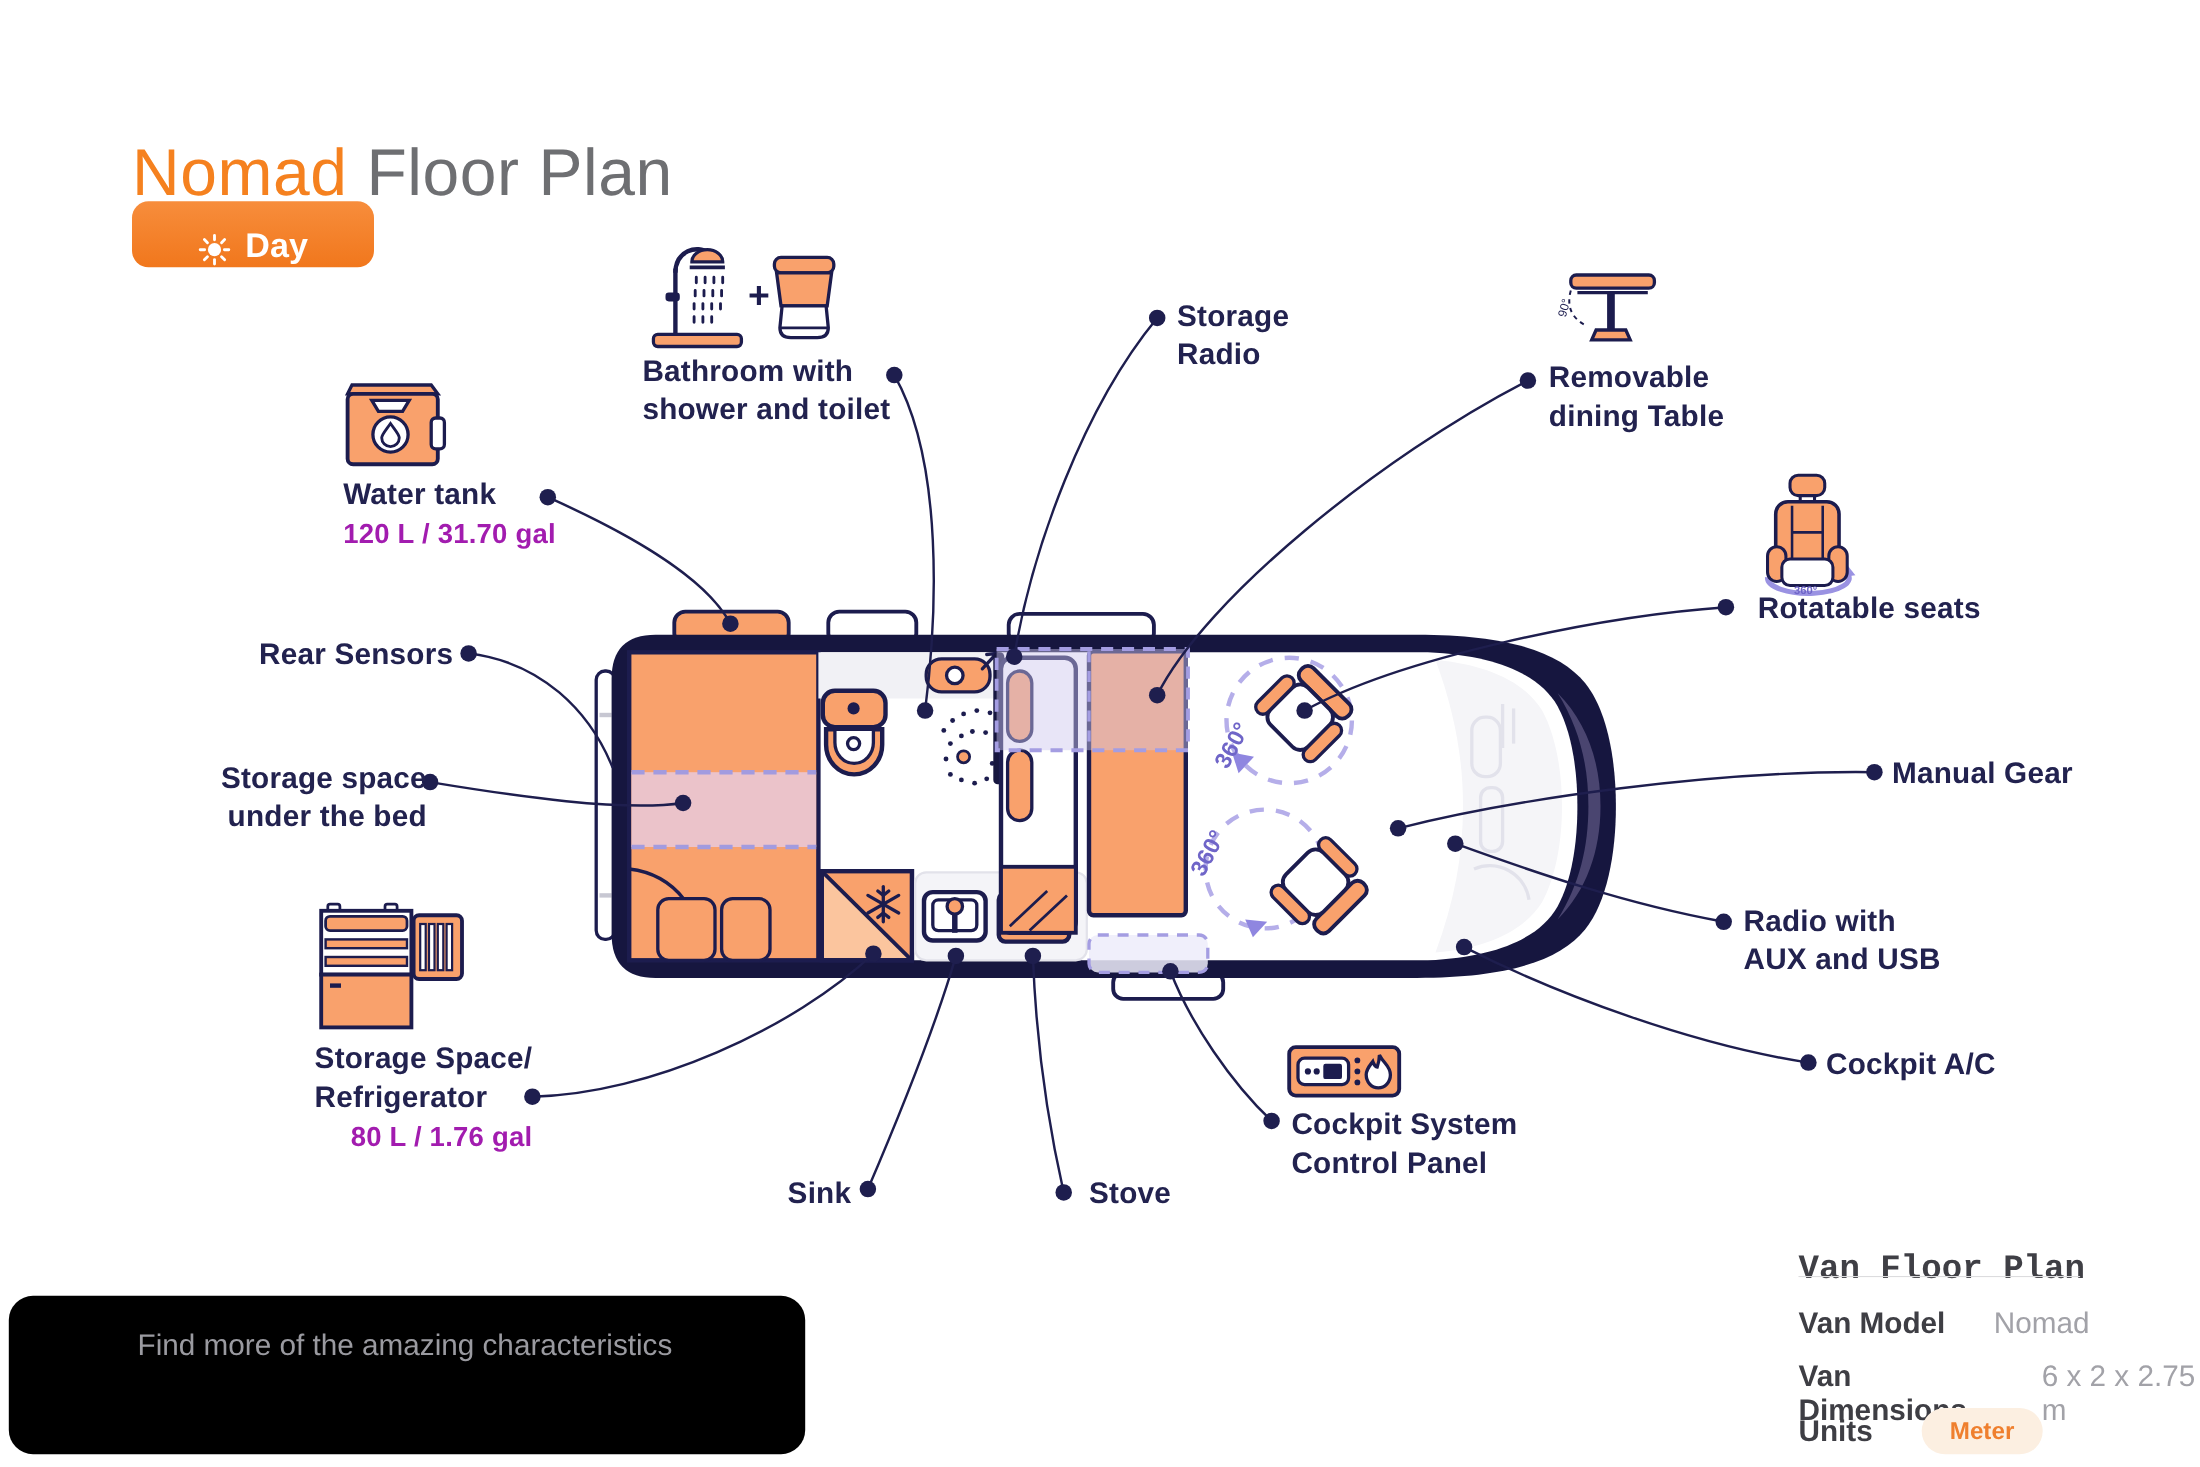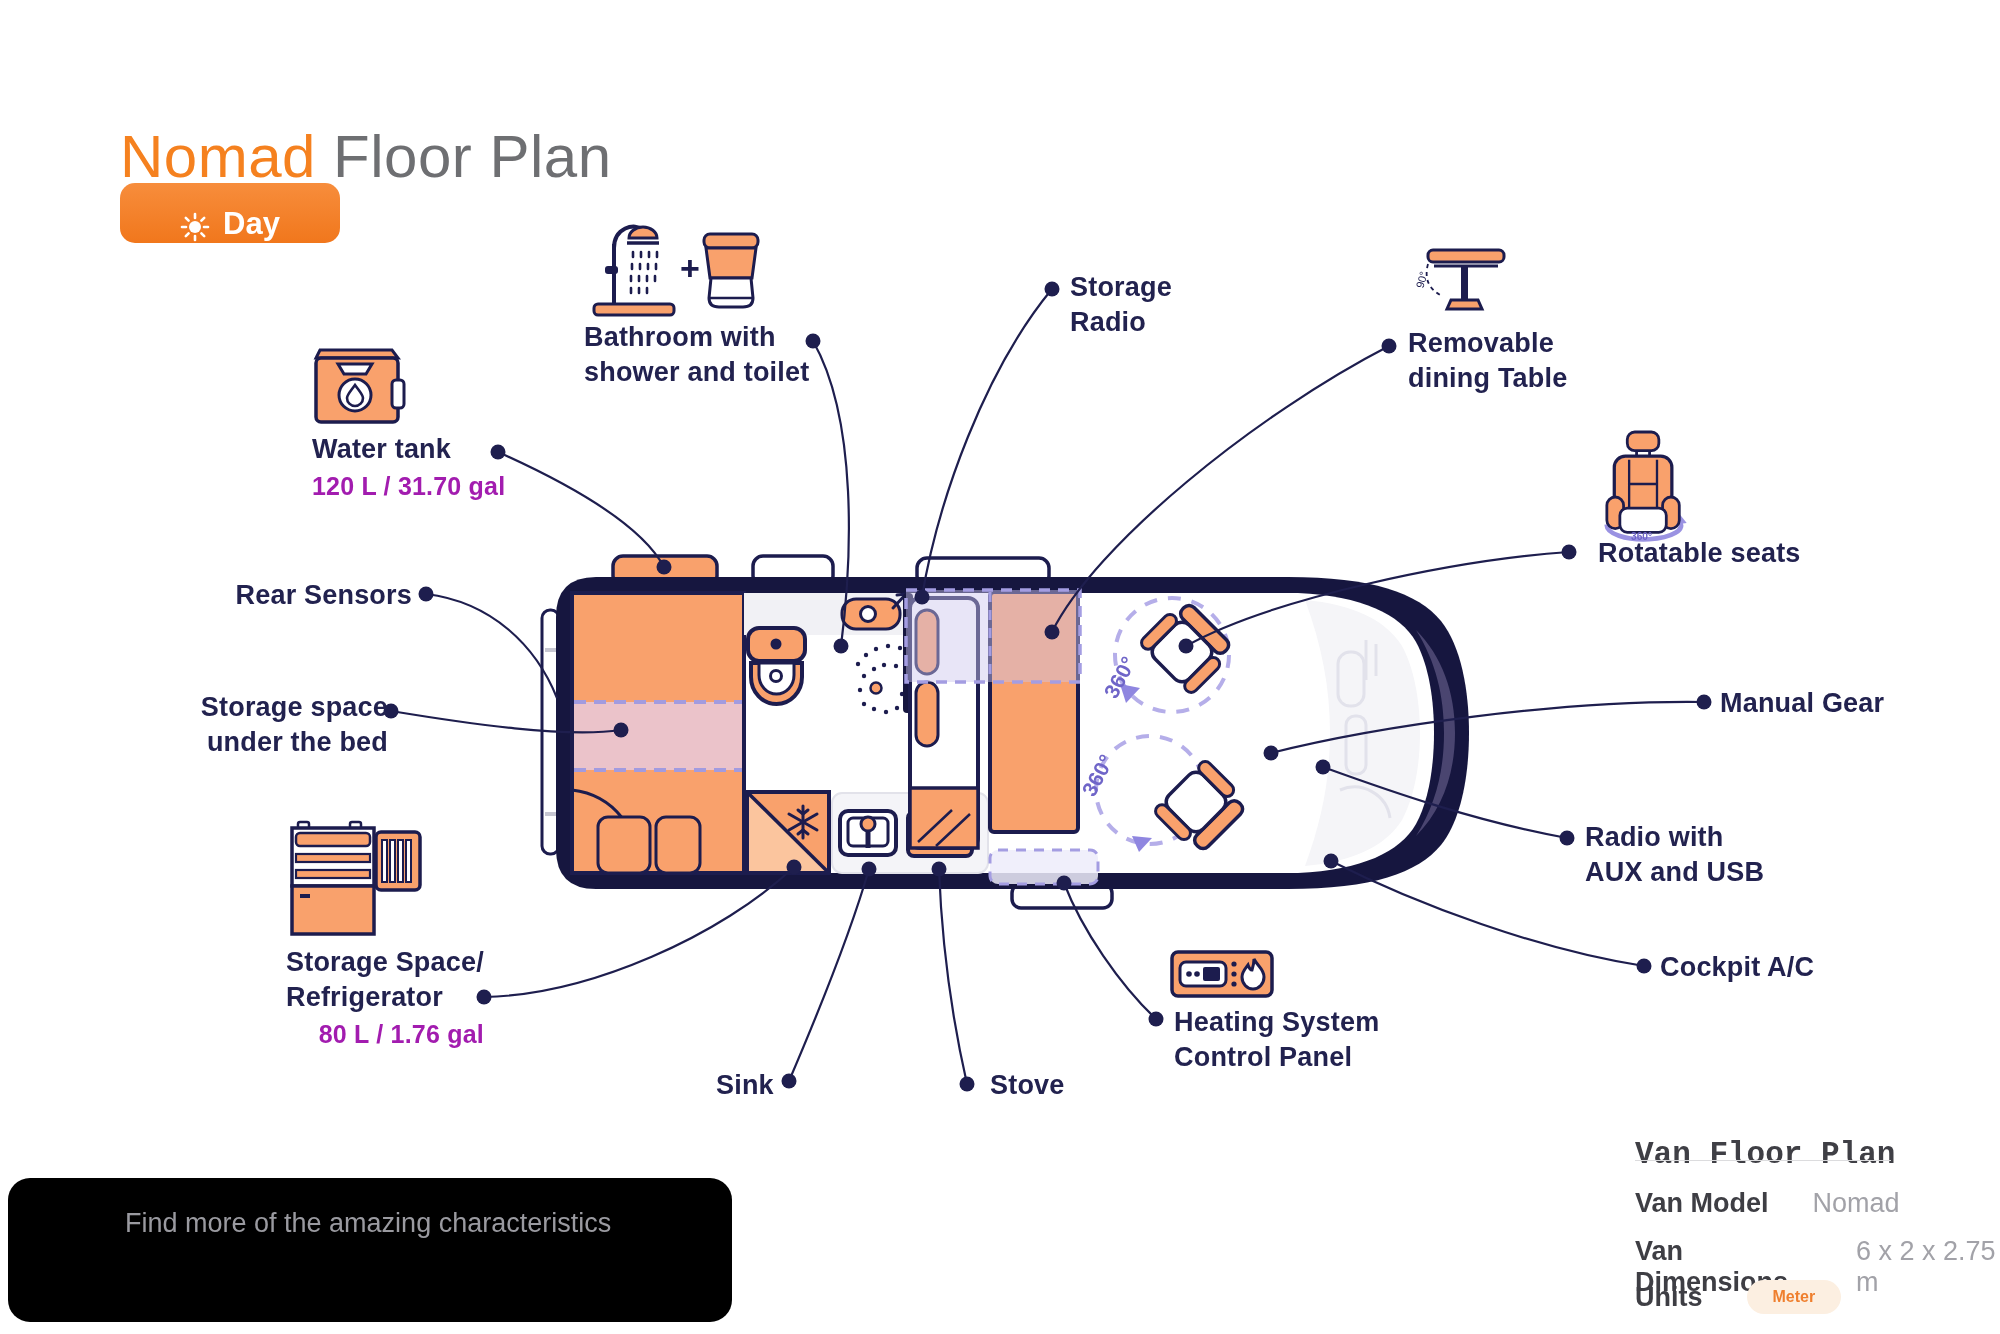--- a/index.html
+++ b/index.html
@@ -23,21 +23,21 @@
   .lbl .val{color:#a21caf;font-size:25px;font-weight:700;margin-top:2px;text-align:right;}
   
   .note{position:absolute;left:8px;top:1178px;width:724px;height:144px;background:#000000;border-radius:22px;}
   .note .note-text{position:absolute;left:117px;top:25px;font-size:27px;line-height:40px;color:#9a9aa0;font-weight:400;}
   
   .panel-title{position:absolute;left:1635px;top:1137px;font-size:31px;font-weight:700;color:#3f3f45;font-family:Liberation Mono, monospace;}
   .panel-divider{position:absolute;left:1635px;top:1160px;width:256px;height:1px;background:#dcdcde;}
   .panel-row{position:absolute;left:1635px;display:flex;align-items:center;gap:44px;font-size:27px;}
   .panel-row .k{font-weight:700;color:#3e3e44;}
   .panel-row .v{color:#a2a2a8;}
-  .badge{background:#fcefe1;color:#ef7f2e;font-weight:700;font-size:16px;padding:8px 26px;border-radius:21px;cursor:pointer;}
+  .badge{background:#fcefe1;color:#ef7f2e;font-weight:700;font-size:22px;padding:8px 26px;border-radius:21px;cursor:pointer;}
   svg{display:block;}
 </style>
 </head>
 <body>
 
 <svg class="abs" style="left:0;top:0" width="2000" height="1334" viewBox="0 0 2000 1334">
 
   <g>
     <rect x="613" y="556" width="104" height="30" rx="10" fill="#f9a16c" stroke="#1c1c4e" stroke-width="3.5"></rect>
   </g>
@@ -383,21 +383,21 @@
 
 <div class="lbl" style="left:716px;top:1068px">
   <div>Sink</div>
 </div>
 
 <div class="lbl" style="left:990px;top:1068px">
   <div>Stove</div>
 </div>
 
 <div class="lbl" style="left:1174px;top:1005px">
-  <div>Heating System</div>
+  <div>Cockpit System</div>
   <div>Control Panel</div>
 </div>
 
 <div class="lbl" style="left:1598px;top:536px">
   <div>Rotatable seats</div>
 </div>
 
 <div class="lbl" style="left:1720px;top:686px">
   <div>Manual Gear</div>
 </div>

